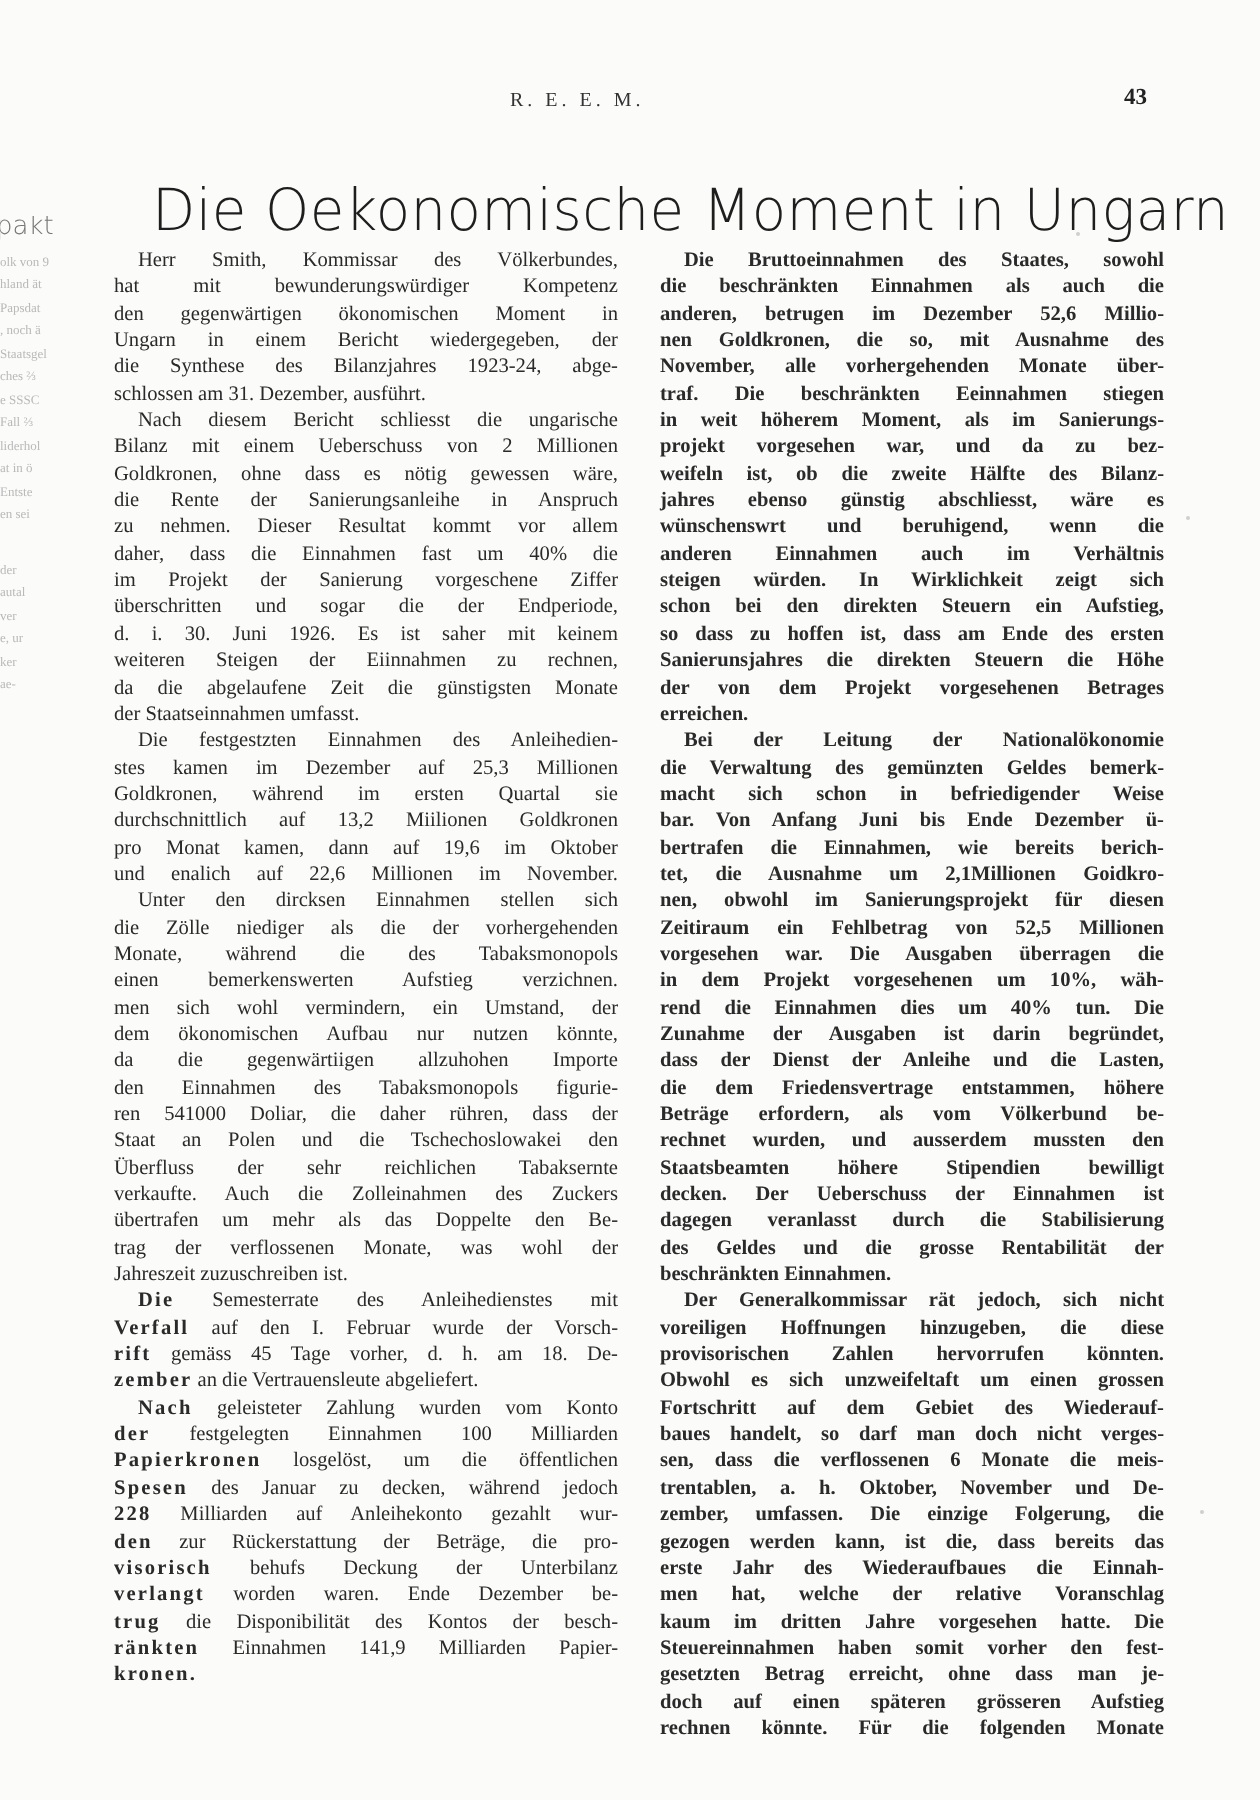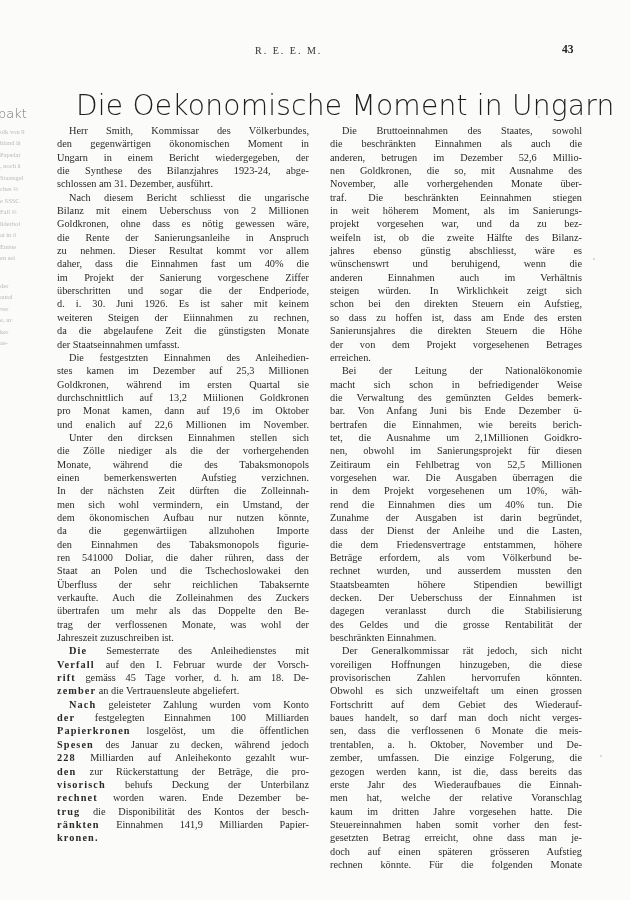--- a/index.html
+++ b/index.html
@@ -32,21 +32,21 @@
     position: absolute; top: 88px; left: 76px; width: 510px;
     font-family: "DejaVu Sans", sans-serif; font-weight: 200;
     font-size: 29px; letter-spacing: 0.2px; color: #1e1e1e;
     white-space: nowrap; transform: scaleX(0.97); transform-origin: left top;
   }
   .col {
     position: absolute; top: 124px; width: 252px;
     font-size: 10.3px; line-height: 13.35px;
   }
   .col-left { left: 57px; }
-  .col-right { left: 330px; }
+  .col-right { left: 330px; font-weight: bold; }
   .line {
     display: block; white-space: nowrap;
     text-align: justify; text-align-last: justify;
   }
   .line.indent { padding-left: 12px; }
   .line.last { text-align-last: left; }
   .wide { letter-spacing: 1.1px; font-weight: bold; }
   .spot { position: absolute; width: 2px; height: 2px; border-radius: 50%; background: #cfcfcf; }
 </style>
 </head>
@@ -79,20 +79,21 @@
     </div>
 </div>
 
 <div class="running-head">R. E. E. M.</div>
 <div class="page-number">43</div>
 
 <h1 class="title" style="margin:0;">Die Oekonomische Moment in Ungarn</h1>
 
 <div class="col col-left" id="col-left">
     <span class="line indent">Herr Smith, Kommissar des Völkerbundes,</span>
+    <span class="line">hat mit bewunderungswürdiger Kompetenz</span>
     <span class="line">den gegenwärtigen ökonomischen Moment in</span>
     <span class="line">Ungarn in einem Bericht wiedergegeben, der</span>
     <span class="line">die Synthese des Bilanzjahres 1923-24, abge-</span>
     <span class="line last">schlossen am 31. Dezember, ausführt.</span>
     <span class="line indent">Nach diesem Bericht schliesst die ungarische</span>
     <span class="line">Bilanz mit einem Ueberschuss von 2 Millionen</span>
     <span class="line">Goldkronen, ohne dass es nötig gewessen wäre,</span>
     <span class="line">die Rente der Sanierungsanleihe in Anspruch</span>
     <span class="line">zu nehmen. Dieser Resultat kommt vor allem</span>
     <span class="line">daher, dass die Einnahmen fast um 40% die</span>
@@ -105,21 +106,20 @@
     <span class="line indent">Die festgestzten Einnahmen des Anleihedien-</span>
     <span class="line">stes kamen im Dezember auf 25,3 Millionen</span>
     <span class="line">Goldkronen, während im ersten Quartal sie</span>
     <span class="line">durchschnittlich auf 13,2 Miilionen Goldkronen</span>
     <span class="line">pro Monat kamen, dann auf 19,6 im Oktober</span>
     <span class="line">und enalich auf 22,6 Millionen im November.</span>
     <span class="line indent">Unter den dircksen Einnahmen stellen sich</span>
     <span class="line">die Zölle niediger als die der vorhergehenden</span>
     <span class="line">Monate, während die des Tabaksmonopols</span>
     <span class="line">einen bemerkenswerten Aufstieg verzichnen.</span>
-    <span class="line">In der nächsten Zeit dürften die Zolleinnah-</span>
     <span class="line">men sich wohl vermindern, ein Umstand, der</span>
     <span class="line">dem ökonomischen Aufbau nur nutzen könnte,</span>
     <span class="line">da die gegenwärtiigen allzuhohen Importe</span>
     <span class="line">den Einnahmen des Tabaksmonopols figurie-</span>
     <span class="line">ren 541000 Doliar, die daher rühren, dass der</span>
     <span class="line">Staat an Polen und die Tschechoslowakei den</span>
     <span class="line">Überfluss der sehr reichlichen Tabaksernte</span>
     <span class="line">verkaufte. Auch die Zolleinahmen des Zuckers</span>
     <span class="line">übertrafen um mehr als das Doppelte den Be-</span>
     <span class="line">trag der verflossenen Monate, was wohl der</span>
@@ -128,21 +128,21 @@
     <span class="line"><span class="wide">Verfall</span> auf den I. Februar wurde der Vorsch-</span>
     <span class="line"><span class="wide">rift</span> gemäss 45 Tage vorher, d. h. am 18. De-</span>
     <span class="line last"><span class="wide">zember</span> an die Vertrauensleute abgeliefert.</span>
     <span class="line indent"><span class="wide">Nach</span> geleisteter Zahlung wurden vom Konto</span>
     <span class="line"><span class="wide">der</span> festgelegten Einnahmen 100 Milliarden</span>
     <span class="line"><span class="wide">Papierkronen</span> losgelöst, um die öffentlichen</span>
     <span class="line"><span class="wide">Spesen</span> des Januar zu decken, während jedoch</span>
     <span class="line"><span class="wide">228</span> Milliarden auf Anleihekonto gezahlt wur-</span>
     <span class="line"><span class="wide">den</span> zur Rückerstattung der Beträge, die pro-</span>
     <span class="line"><span class="wide">visorisch</span> behufs Deckung der Unterbilanz</span>
-    <span class="line"><span class="wide">rechnet</span> worden waren. Ende Dezember be-</span>
+    <span class="line"><span class="wide">verlangt</span> worden waren. Ende Dezember be-</span>
     <span class="line"><span class="wide">trug</span> die Disponibilität des Kontos der besch-</span>
     <span class="line"><span class="wide">ränkten</span> Einnahmen 141,9 Milliarden Papier-</span>
     <span class="line last"><span class="wide">kronen.</span> </span>
   </div>
 <div class="col col-right" id="col-right">
     <span class="line indent">Die Bruttoeinnahmen des Staates, sowohl</span>
     <span class="line">die beschränkten Einnahmen als auch die</span>
     <span class="line">anderen, betrugen im Dezember 52,6 Millio-</span>
     <span class="line">nen Goldkronen, die so, mit Ausnahme des</span>
     <span class="line">November, alle vorhergehenden Monate über-</span>
@@ -153,22 +153,22 @@
     <span class="line">jahres ebenso günstig abschliesst, wäre es</span>
     <span class="line">wünschenswrt und beruhigend, wenn die</span>
     <span class="line">anderen Einnahmen auch im Verhältnis</span>
     <span class="line">steigen würden. In Wirklichkeit zeigt sich</span>
     <span class="line">schon bei den direkten Steuern ein Aufstieg,</span>
     <span class="line">so dass zu hoffen ist, dass am Ende des ersten</span>
     <span class="line">Sanierunsjahres die direkten Steuern die Höhe</span>
     <span class="line">der von dem Projekt vorgesehenen Betrages</span>
     <span class="line last">erreichen.</span>
     <span class="line indent">Bei der Leitung der Nationalökonomie</span>
+    <span class="line">die Verwaltung des gemünzten Geldes bemerk-</span>
     <span class="line">macht sich schon in befriedigender Weise</span>
-    <span class="line">die Verwaltung des gemünzten Geldes bemerk-</span>
     <span class="line">bar. Von Anfang Juni bis Ende Dezember ü-</span>
     <span class="line">bertrafen die Einnahmen, wie bereits berich-</span>
     <span class="line">tet, die Ausnahme um 2,1Millionen Goidkro-</span>
     <span class="line">nen, obwohl im Sanierungsprojekt für diesen</span>
     <span class="line">Zeitiraum ein Fehlbetrag von 52,5 Millionen</span>
     <span class="line">vorgesehen war. Die Ausgaben überragen die</span>
     <span class="line">in dem Projekt vorgesehenen um 10%, wäh-</span>
     <span class="line">rend die Einnahmen dies um 40% tun. Die</span>
     <span class="line">Zunahme der Ausgaben ist darin begründet,</span>
     <span class="line">dass der Dienst der Anleihe und die Lasten,</span>

